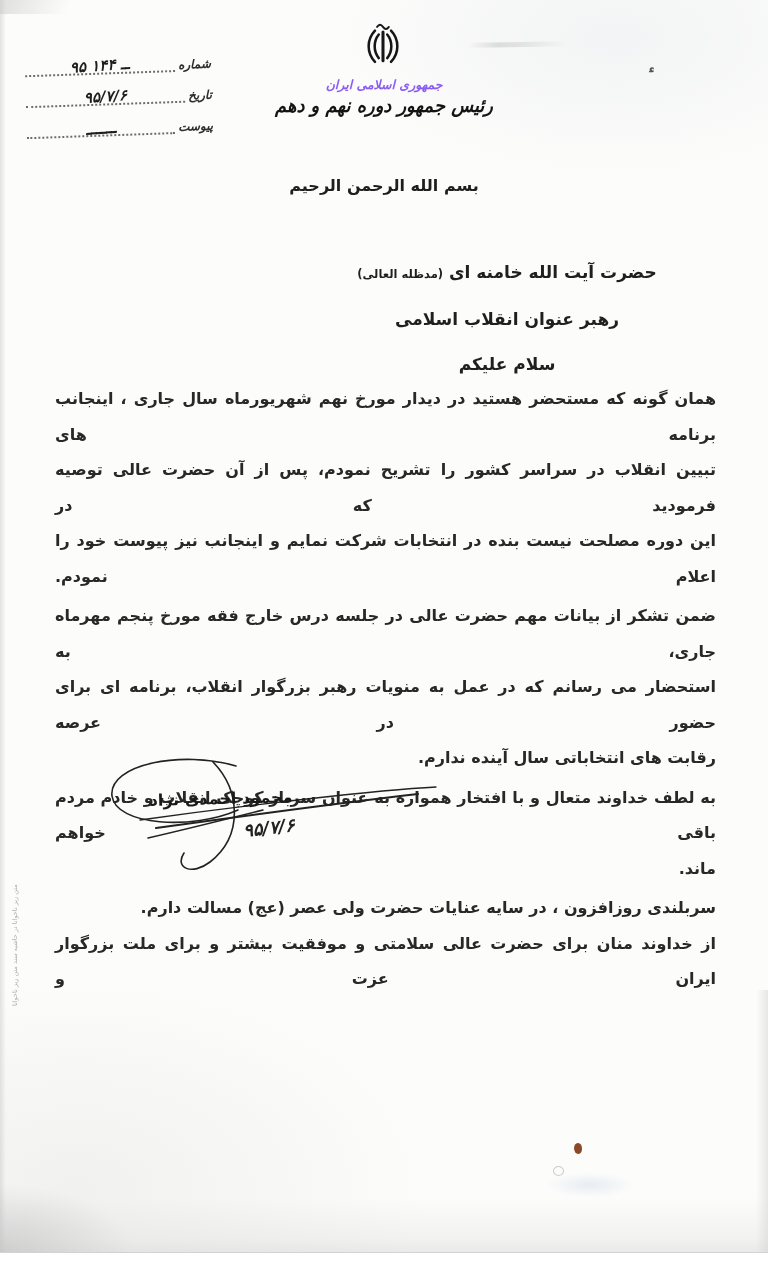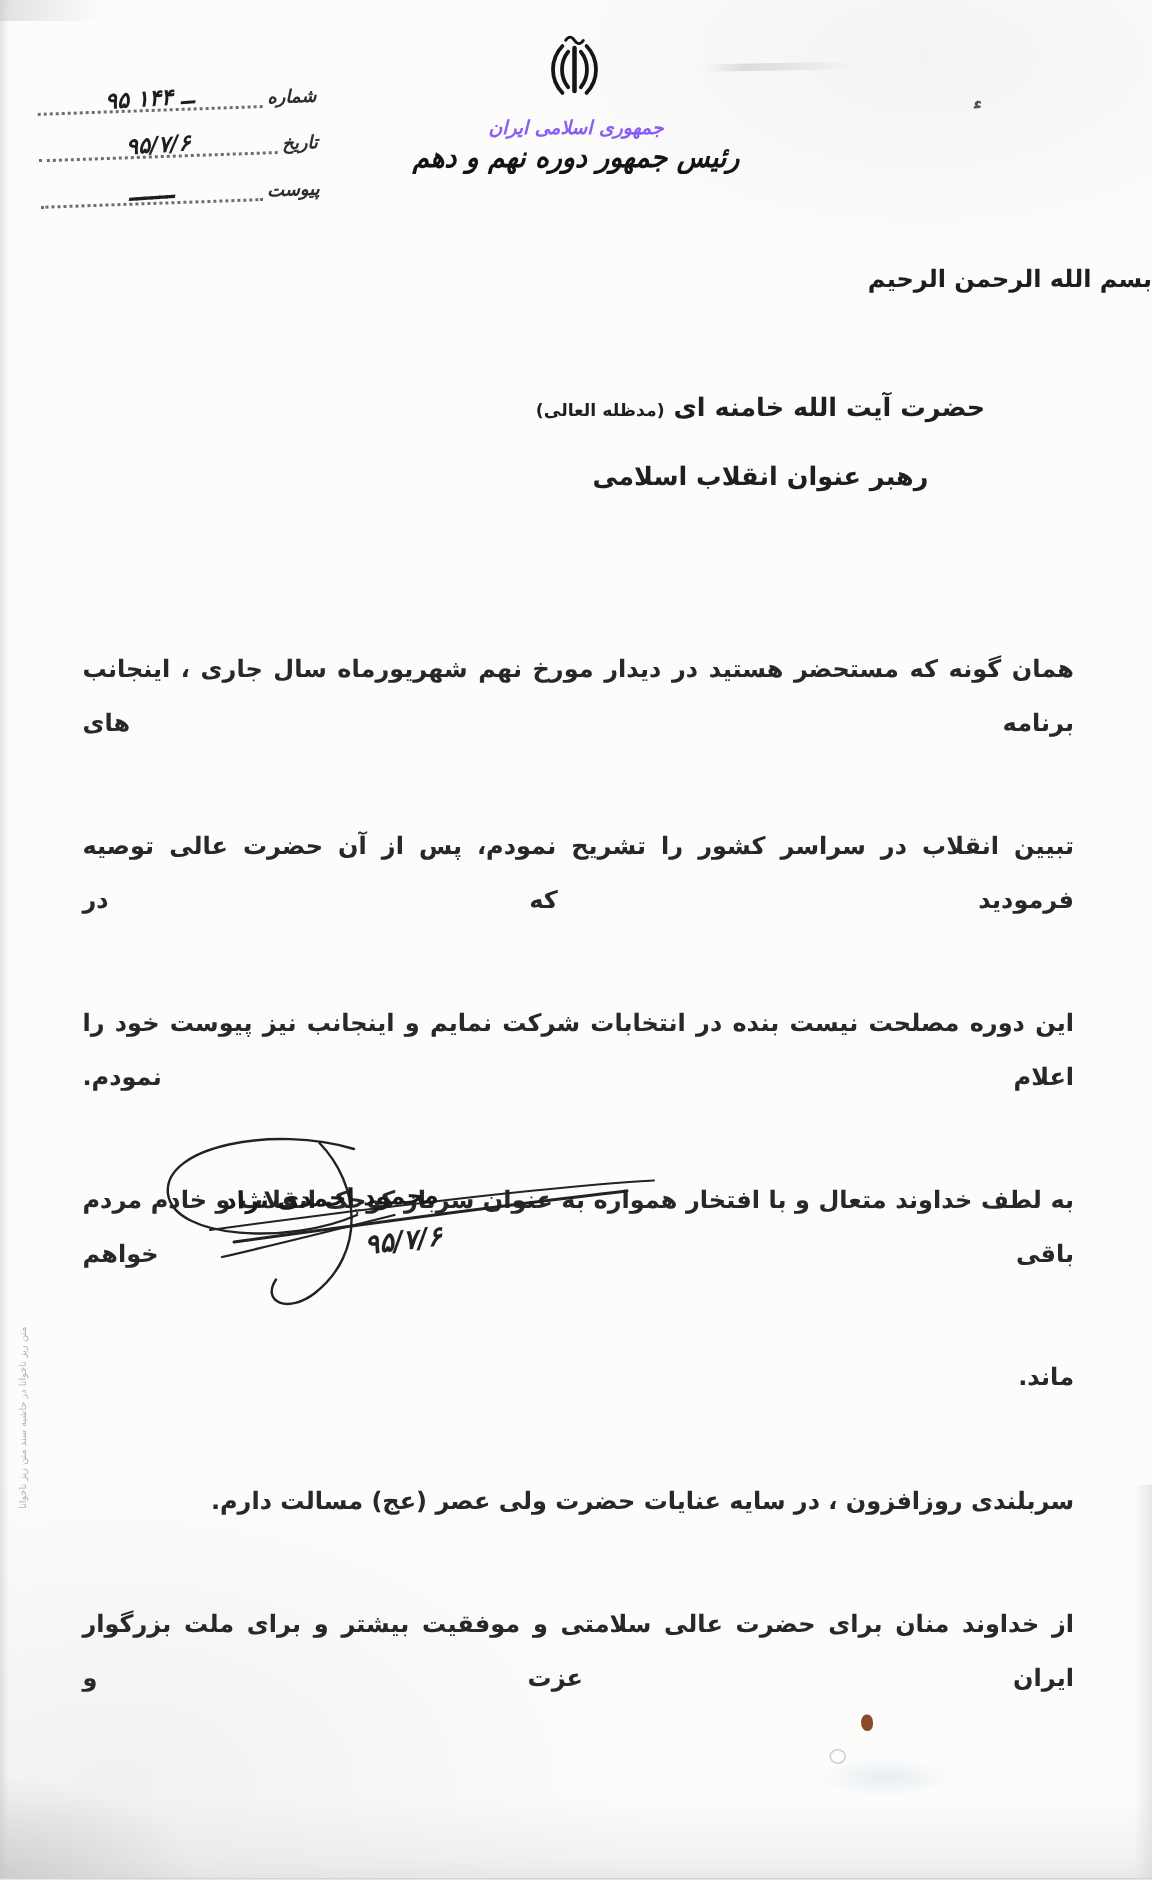--- a/index.html
+++ b/index.html
@@ -50,29 +50,29 @@
   .ref-block{position:absolute;left:26px;top:52px;width:186px;direction:rtl;transform:rotate(-2deg);}
   .ref-row{display:flex;align-items:flex-end;margin-bottom:9px;}
   .ref-label{font-size:12px;font-weight:bold;font-style:italic;color:#2e2e2e;padding-left:3px;white-space:nowrap;}
   .ref-line{flex:1;border-bottom:2px dotted #6d6d6d;text-align:center;min-height:20px;}
   .ref-value{display:inline-block;direction:ltr;unicode-bidi:isolate;
     font-size:15px;font-weight:bold;font-style:italic;color:#1d1d1d;
     letter-spacing:1.5px;transform:translateY(3px) rotate(-2deg);}
   .ref-dash{letter-spacing:0;font-weight:900;font-size:17px;}
 
   
-  .basmala{position:absolute;left:0;right:0;top:176px;text-align:right;
+  .basmala{position:absolute;left:0;right:0;top:176px;text-align:center;
     font-size:16px;font-weight:bold;color:#1e1e1e;}
   .addressee{position:absolute;right:54px;left:300px;top:250px;direction:rtl;text-align:center;
     line-height:45px;font-size:17px;font-weight:bold;color:#1f1f1f;}
   .addressee .paren{font-size:11.5px;}
   .letter-body{position:absolute;left:55px;right:52px;top:381px;direction:rtl;
     font-size:16px;font-weight:bold;color:#282828;}
   .para{margin:0 0 4px 0;}
-  .line{display:block;line-height:35.5px;text-align:right;margin-top:47px;}
+  .line{display:block;line-height:35.5px;text-align:right;}
   .line.full{text-align:justify;text-align-last:justify;}
 
   
   .sig-svg{position:absolute;left:88px;top:750px;width:370px;height:135px;}
   .sig-name{position:absolute;left:135px;top:789px;width:172px;text-align:center;
     font-size:16px;font-weight:bold;color:#1a1a1a;transform:rotate(-1.5deg);direction:rtl;}
   .sig-date{position:absolute;left:243px;top:817px;direction:ltr;unicode-bidi:isolate;
     font-size:18px;font-weight:bold;font-style:italic;color:#222;
     letter-spacing:3px;transform:rotate(-7deg);}
 
@@ -121,27 +121,33 @@
       <span class="ref-label">پیوست</span>
       <span class="ref-line"><span class="ref-value ref-dash">ــــــ</span></span>
     </div>
   </div>
 
   <div class="basmala">بسم الله الرحمن الرحیم</div>
 
   <div class="addressee">
     <div><span>حضرت آیت الله خامنه ای</span> <span class="paren">(مدظله العالی)</span></div>
     <div>رهبر عنوان انقلاب اسلامی</div>
+    <div>سلام علیکم</div>
   </div>
 
   <div class="letter-body">
     <div class="para">
       <span class="line full">همان گونه که مستحضر هستید در دیدار مورخ نهم شهریورماه سال جاری ، اینجانب برنامه های</span>
       <span class="line full">تبیین انقلاب در سراسر کشور را تشریح نمودم، پس از آن حضرت عالی توصیه فرمودید که در</span>
       <span class="line full">این دوره مصلحت نیست بنده در انتخابات شرکت نمایم و اینجانب نیز پیوست خود را اعلام نمودم.</span>
+    </div>
+    <div class="para">
+      <span class="line full">ضمن تشکر از بیانات مهم حضرت عالی در جلسه درس خارج فقه مورخ پنجم مهرماه جاری، به</span>
+      <span class="line full">استحضار می رسانم که در عمل به منویات رهبر بزرگوار انقلاب، برنامه ای برای حضور در عرصه</span>
+      <span class="line">رقابت های انتخاباتی سال آینده ندارم.</span>
     </div>
     <div class="para">
       <span class="line full">به لطف خداوند متعال و با افتخار همواره به عنوان سرباز کوچک انقلاب و خادم مردم باقی خواهم</span>
       <span class="line">ماند.</span>
     </div>
     <div class="para">
       <span class="line">سربلندی روزافزون ، در سایه عنایات حضرت ولی عصر (عج) مسالت دارم.</span>
       <span class="line full">از خداوند منان برای حضرت عالی سلامتی و موفقیت بیشتر و برای ملت بزرگوار ایران عزت و</span>
     </div>
   </div>

